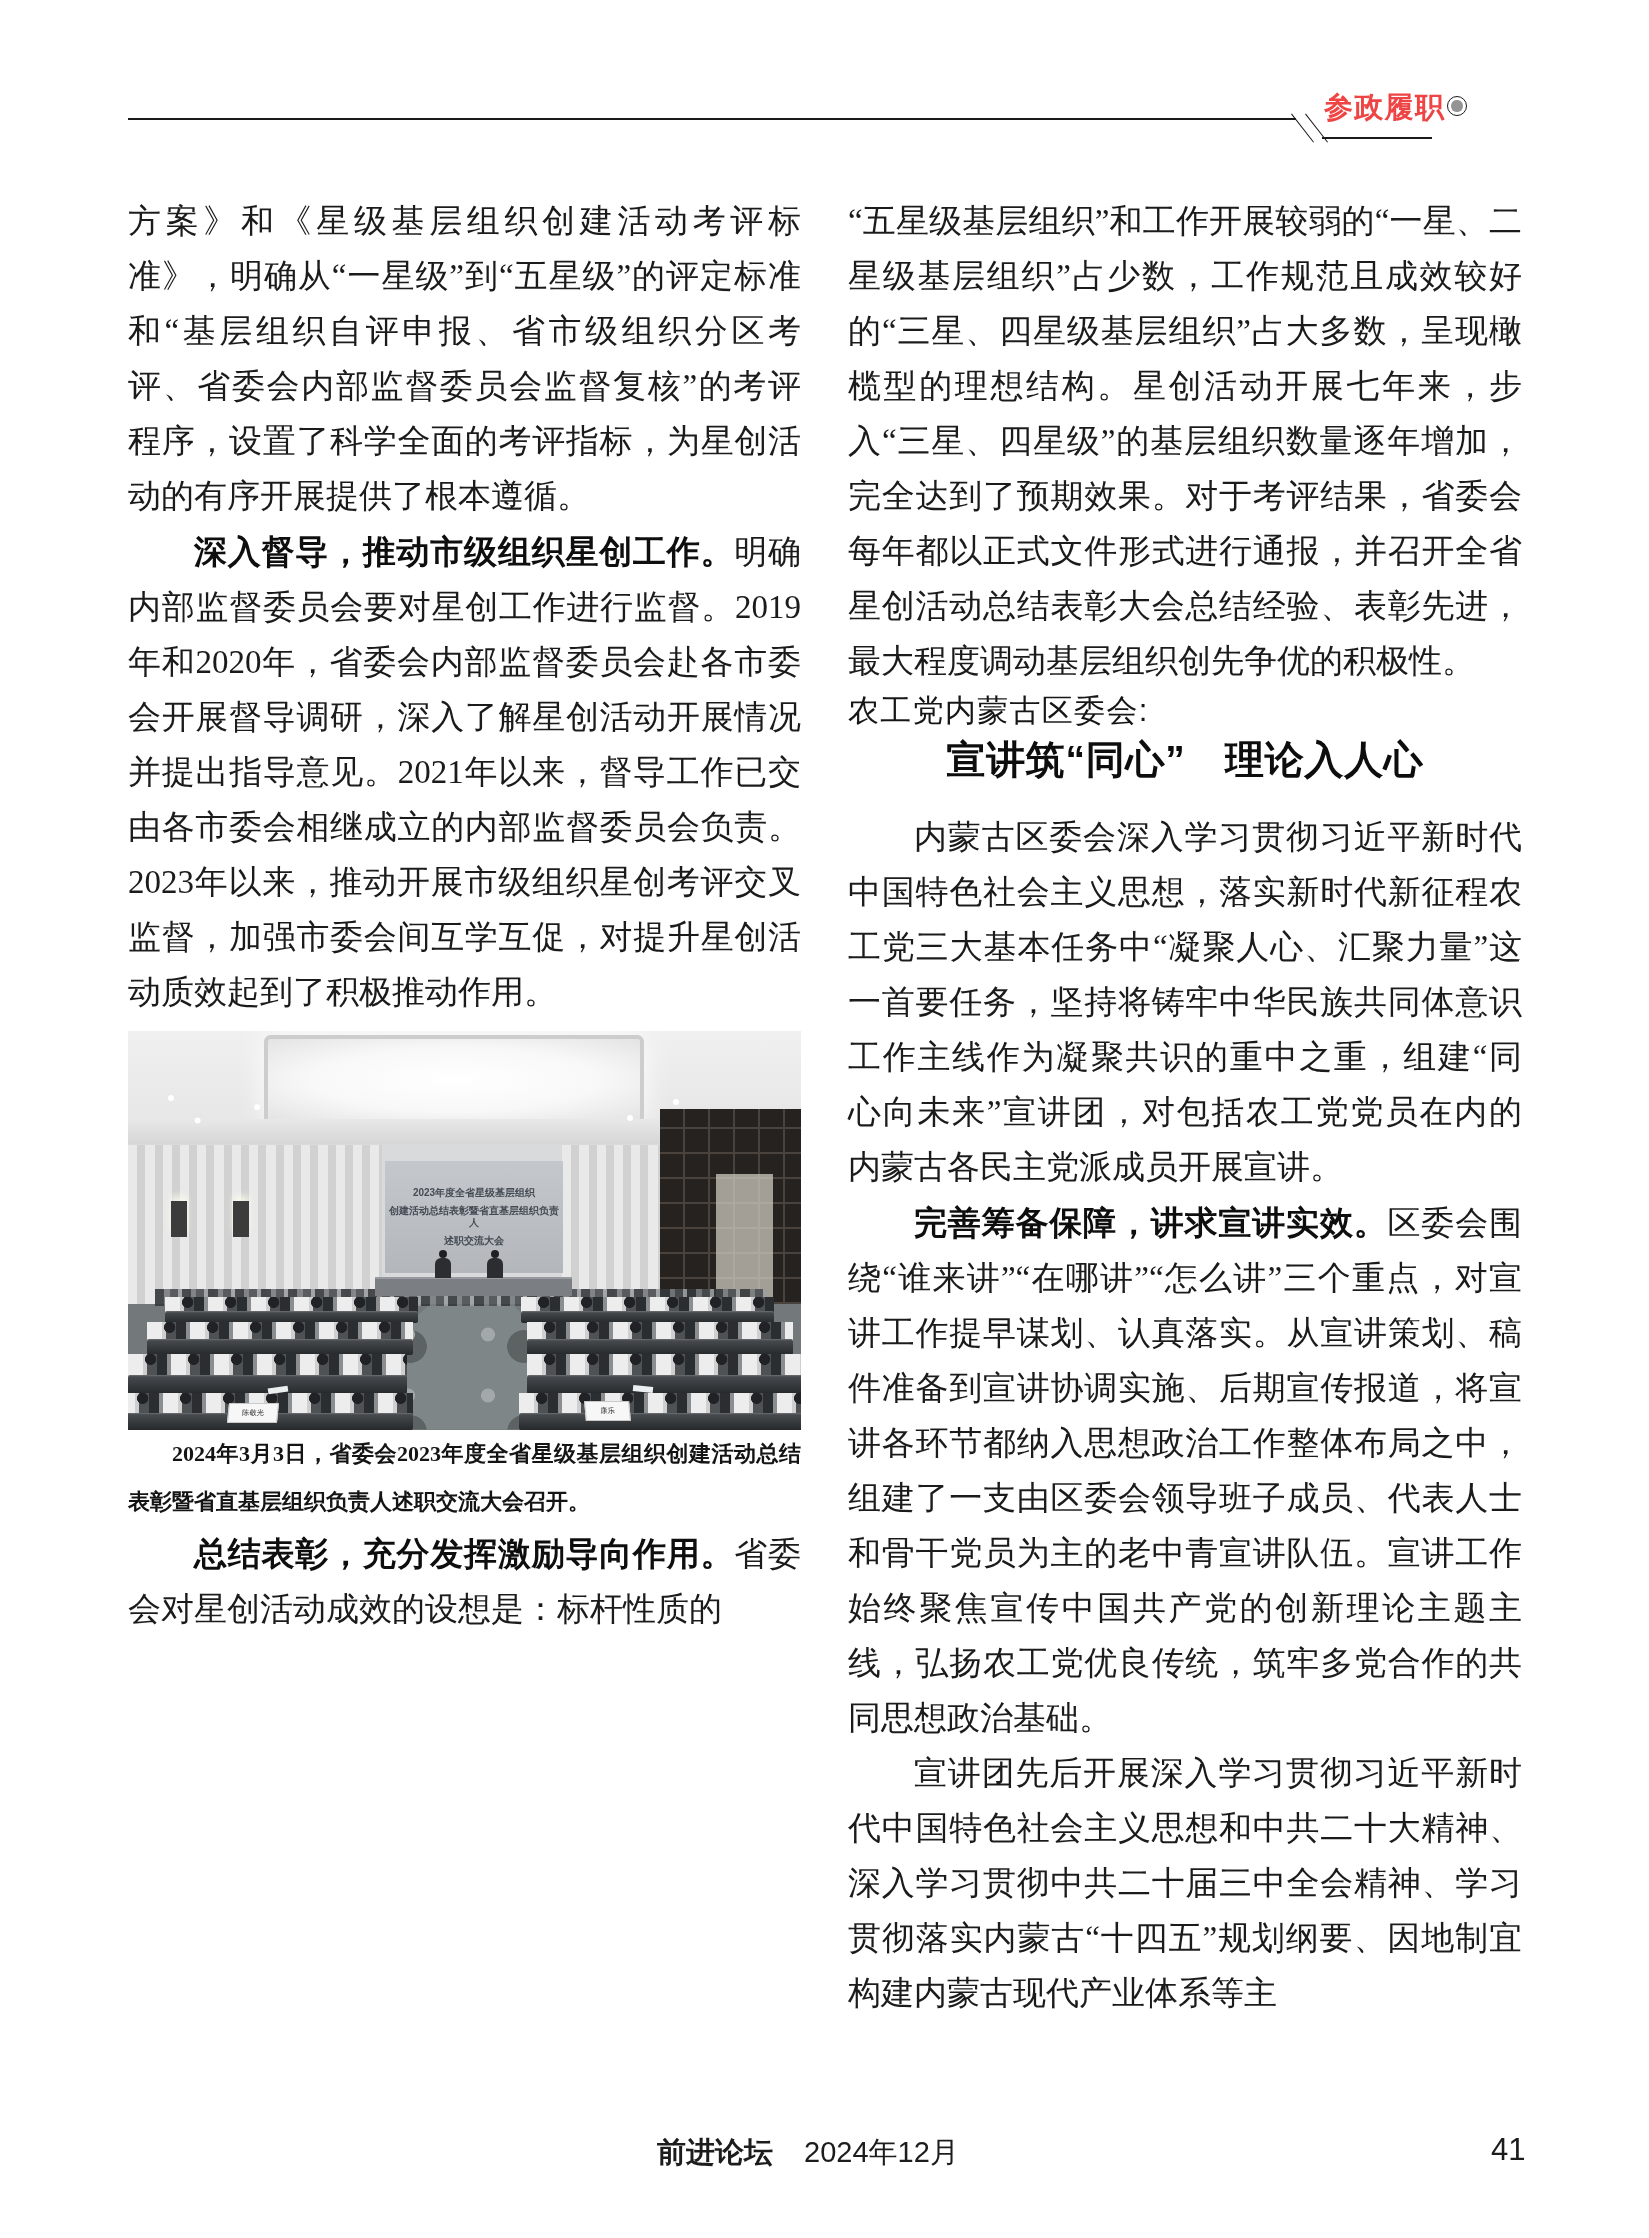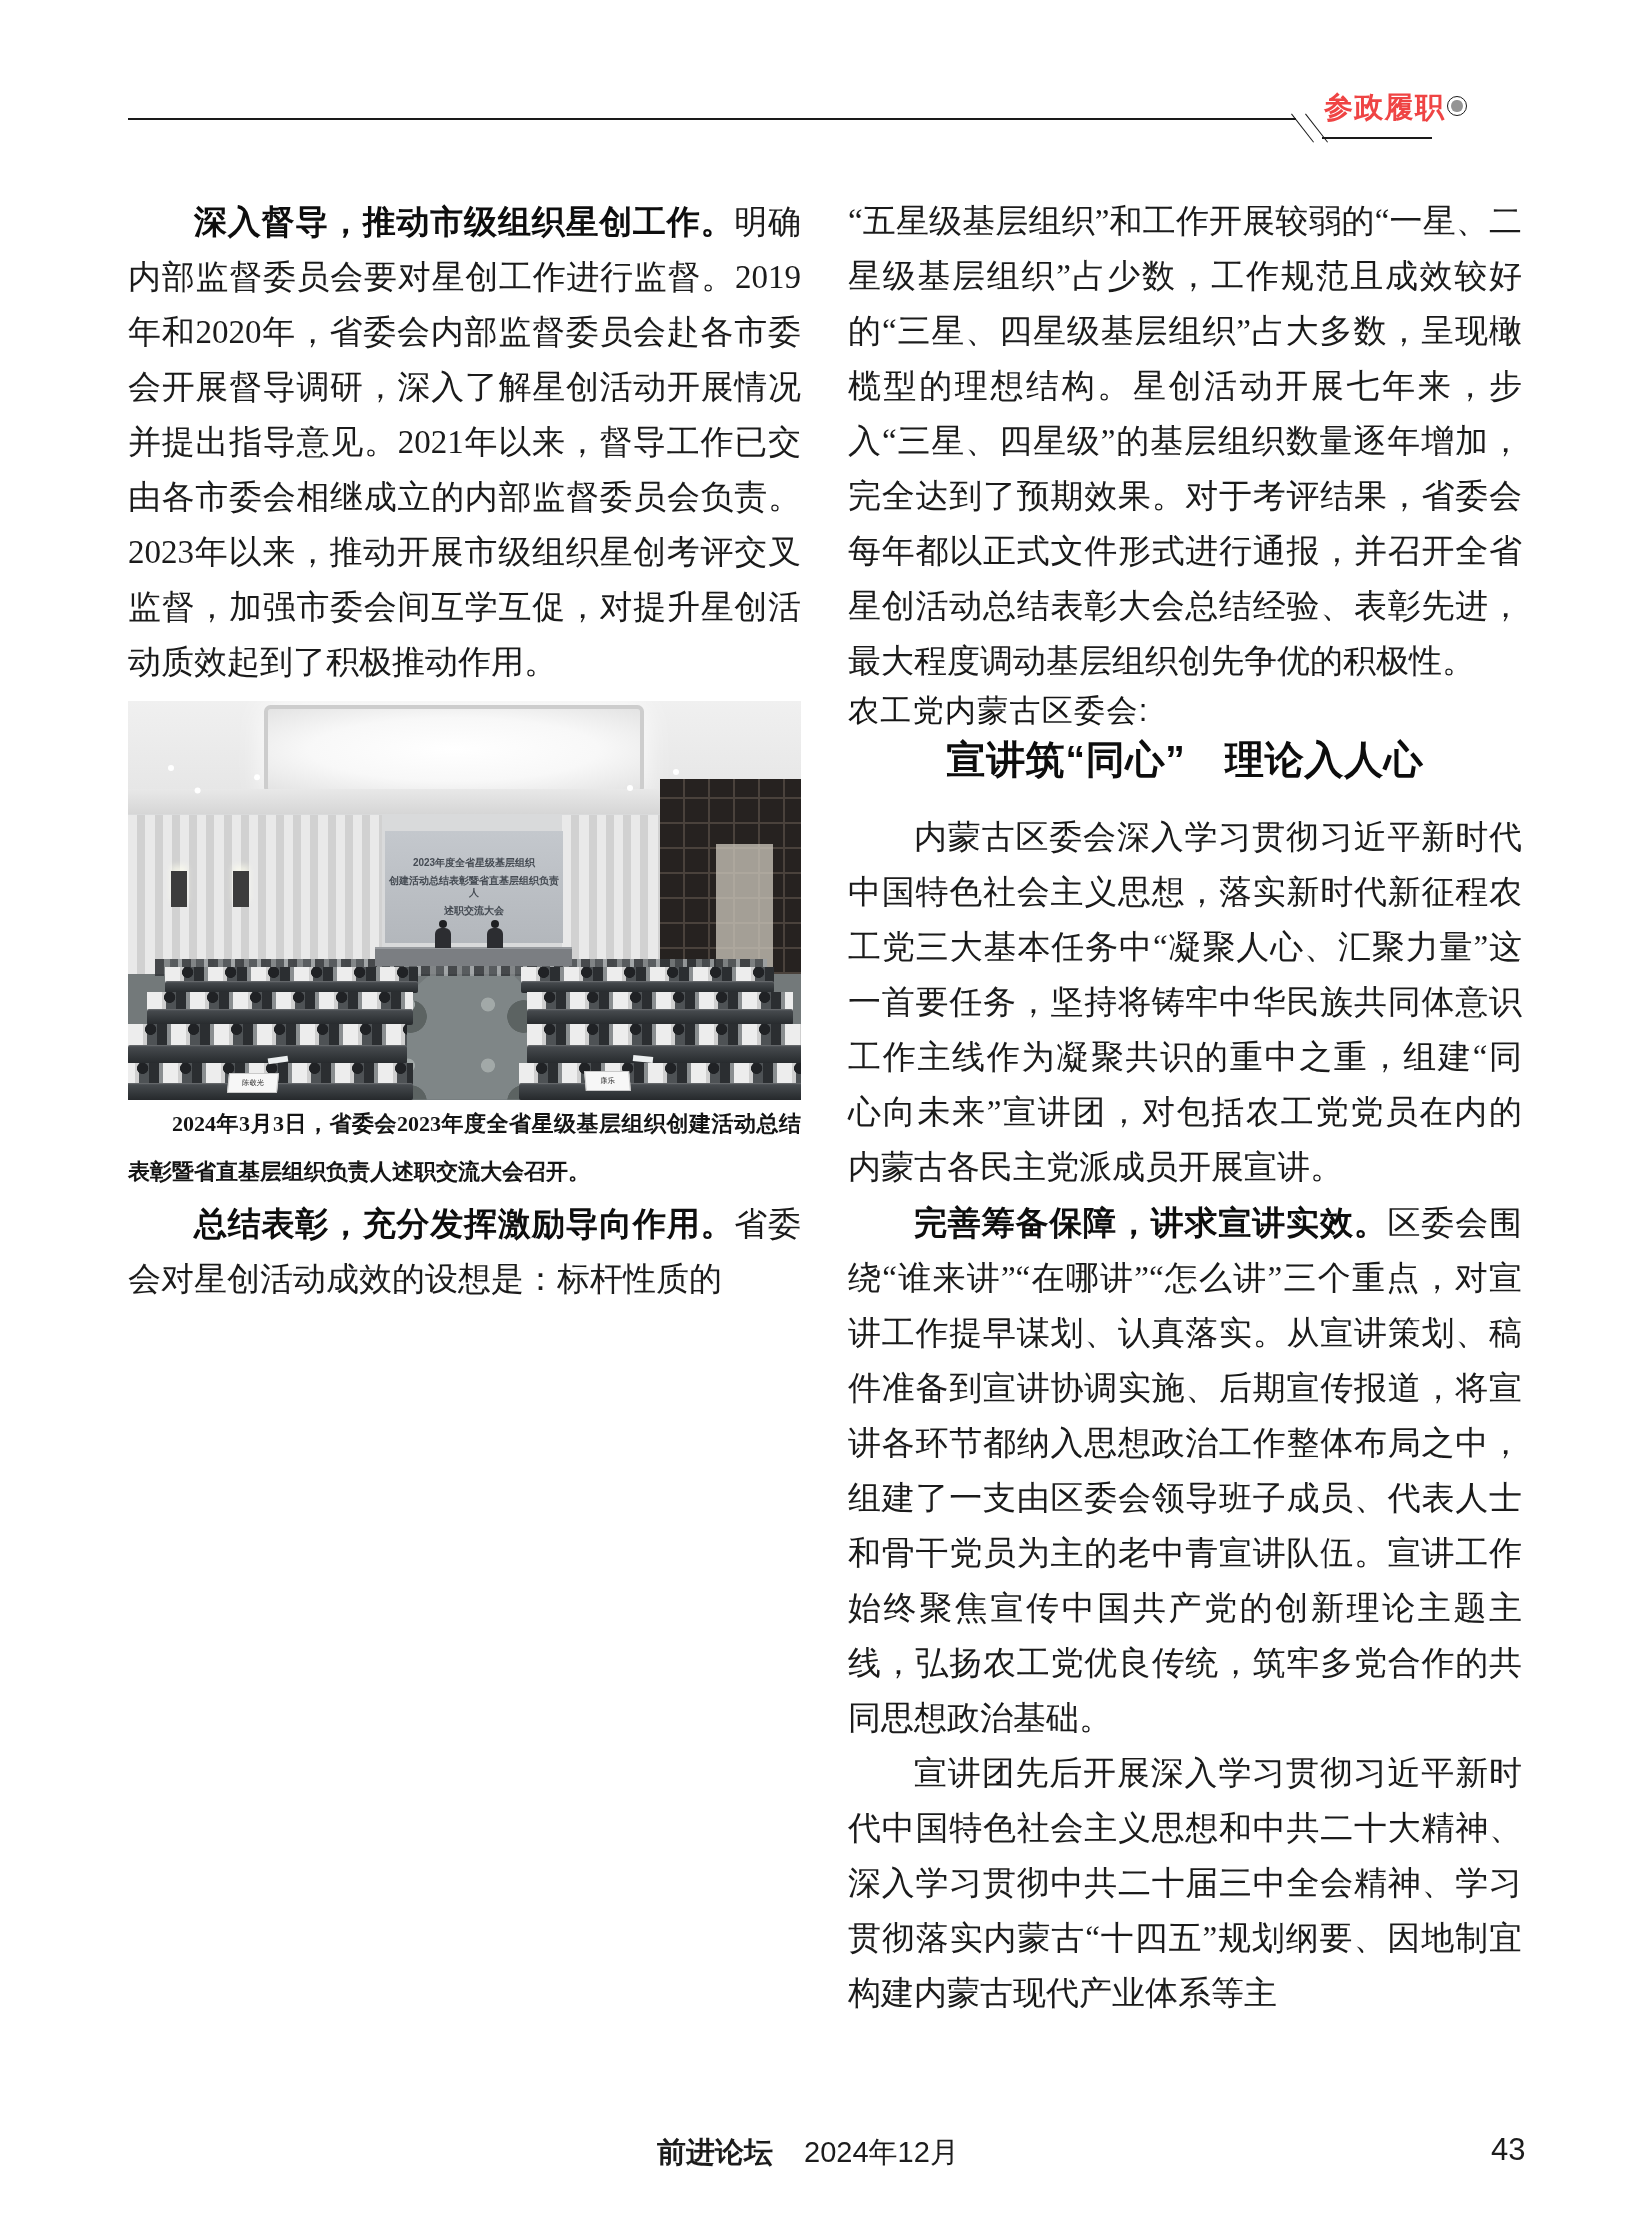--- a/index.html
+++ b/index.html
@@ -115,20 +115,21 @@
   <div class="rule-long"></div>
   <div class="slash sl1"></div>
   <div class="slash sl2"></div>
   <div class="rule-short"></div>
   <div class="section-title">参政履职</div>
   <div class="circle-icon">
       <i></i>
     </div>
 
   <div class="col col-left">
+    <p><span>方案》和《星级基层组织创建活动考评标准》，明确从“一星级”到“五星级”的评定标准和“基层组织自评申报、省市级组织分区考评、省委会内部监督委员会监督复核”的考评程序，设置了科学全面的考评指标，为星创活动的有序开展提供了根本遵循。</span></p>
     <p class="indent"><b class="lead">深入督导，推动市级组织星创工作。</b><span>明确内部监督委员会要对星创工作进行监督。2019年和2020年，省委会内部监督委员会赴各市委会开展督导调研，深入了解星创活动开展情况并提出指导意见。2021年以来，督导工作已交由各市委会相继成立的内部监督委员会负责。2023年以来，推动开展市级组织星创考评交叉监督，加强市委会间互学互促，对提升星创活动质效起到了积极推动作用。</span></p>
 
     <figure>
       <div class="photo">
         <div class="ph-ceiling"></div>
         <div class="ph-clight"></div>
         <div class="ph-ceil-band"></div>
         <div class="ph-dots"></div>
         <div class="ph-wall"></div>
         <div class="ph-curtain cl"></div>
@@ -199,16 +200,16 @@
     <p class="org-label">农工党内蒙古区委会:</p>
     <p class="art-title">宣讲筑“同心”　理论入人心</p>
     <p class="indent after-title"><span>内蒙古区委会深入学习贯彻习近平新时代中国特色社会主义思想，落实新时代新征程农工党三大基本任务中“凝聚人心、汇聚力量”这一首要任务，坚持将铸牢中华民族共同体意识工作主线作为凝聚共识的重中之重，组建“同心向未来”宣讲团，对包括农工党党员在内的内蒙古各民主党派成员开展宣讲。</span></p>
     <p class="indent"><b class="lead">完善筹备保障，讲求宣讲实效。</b><span>区委会围绕“谁来讲”“在哪讲”“怎么讲”三个重点，对宣讲工作提早谋划、认真落实。从宣讲策划、稿件准备到宣讲协调实施、后期宣传报道，将宣讲各环节都纳入思想政治工作整体布局之中，组建了一支由区委会领导班子成员、代表人士和骨干党员为主的老中青宣讲队伍。宣讲工作始终聚焦宣传中国共产党的创新理论主题主线，弘扬农工党优良传统，筑牢多党合作的共同思想政治基础。</span></p>
     <p class="indent"><span>宣讲团先后开展深入学习贯彻习近平新时代中国特色社会主义思想和中共二十大精神、深入学习贯彻中共二十届三中全会精神、学习贯彻落实内蒙古“十四五”规划纲要、因地制宜构建内蒙古现代产业体系等主</span></p>
   </div>
 
   <div class="footer-center">
     <span class="j">前进论坛</span><span class="d">2024年12月</span>
   </div>
-  <div class="page-num">43</div>
+  <div class="page-num">41</div>
 
 </div>
 
 
 </body></html>

